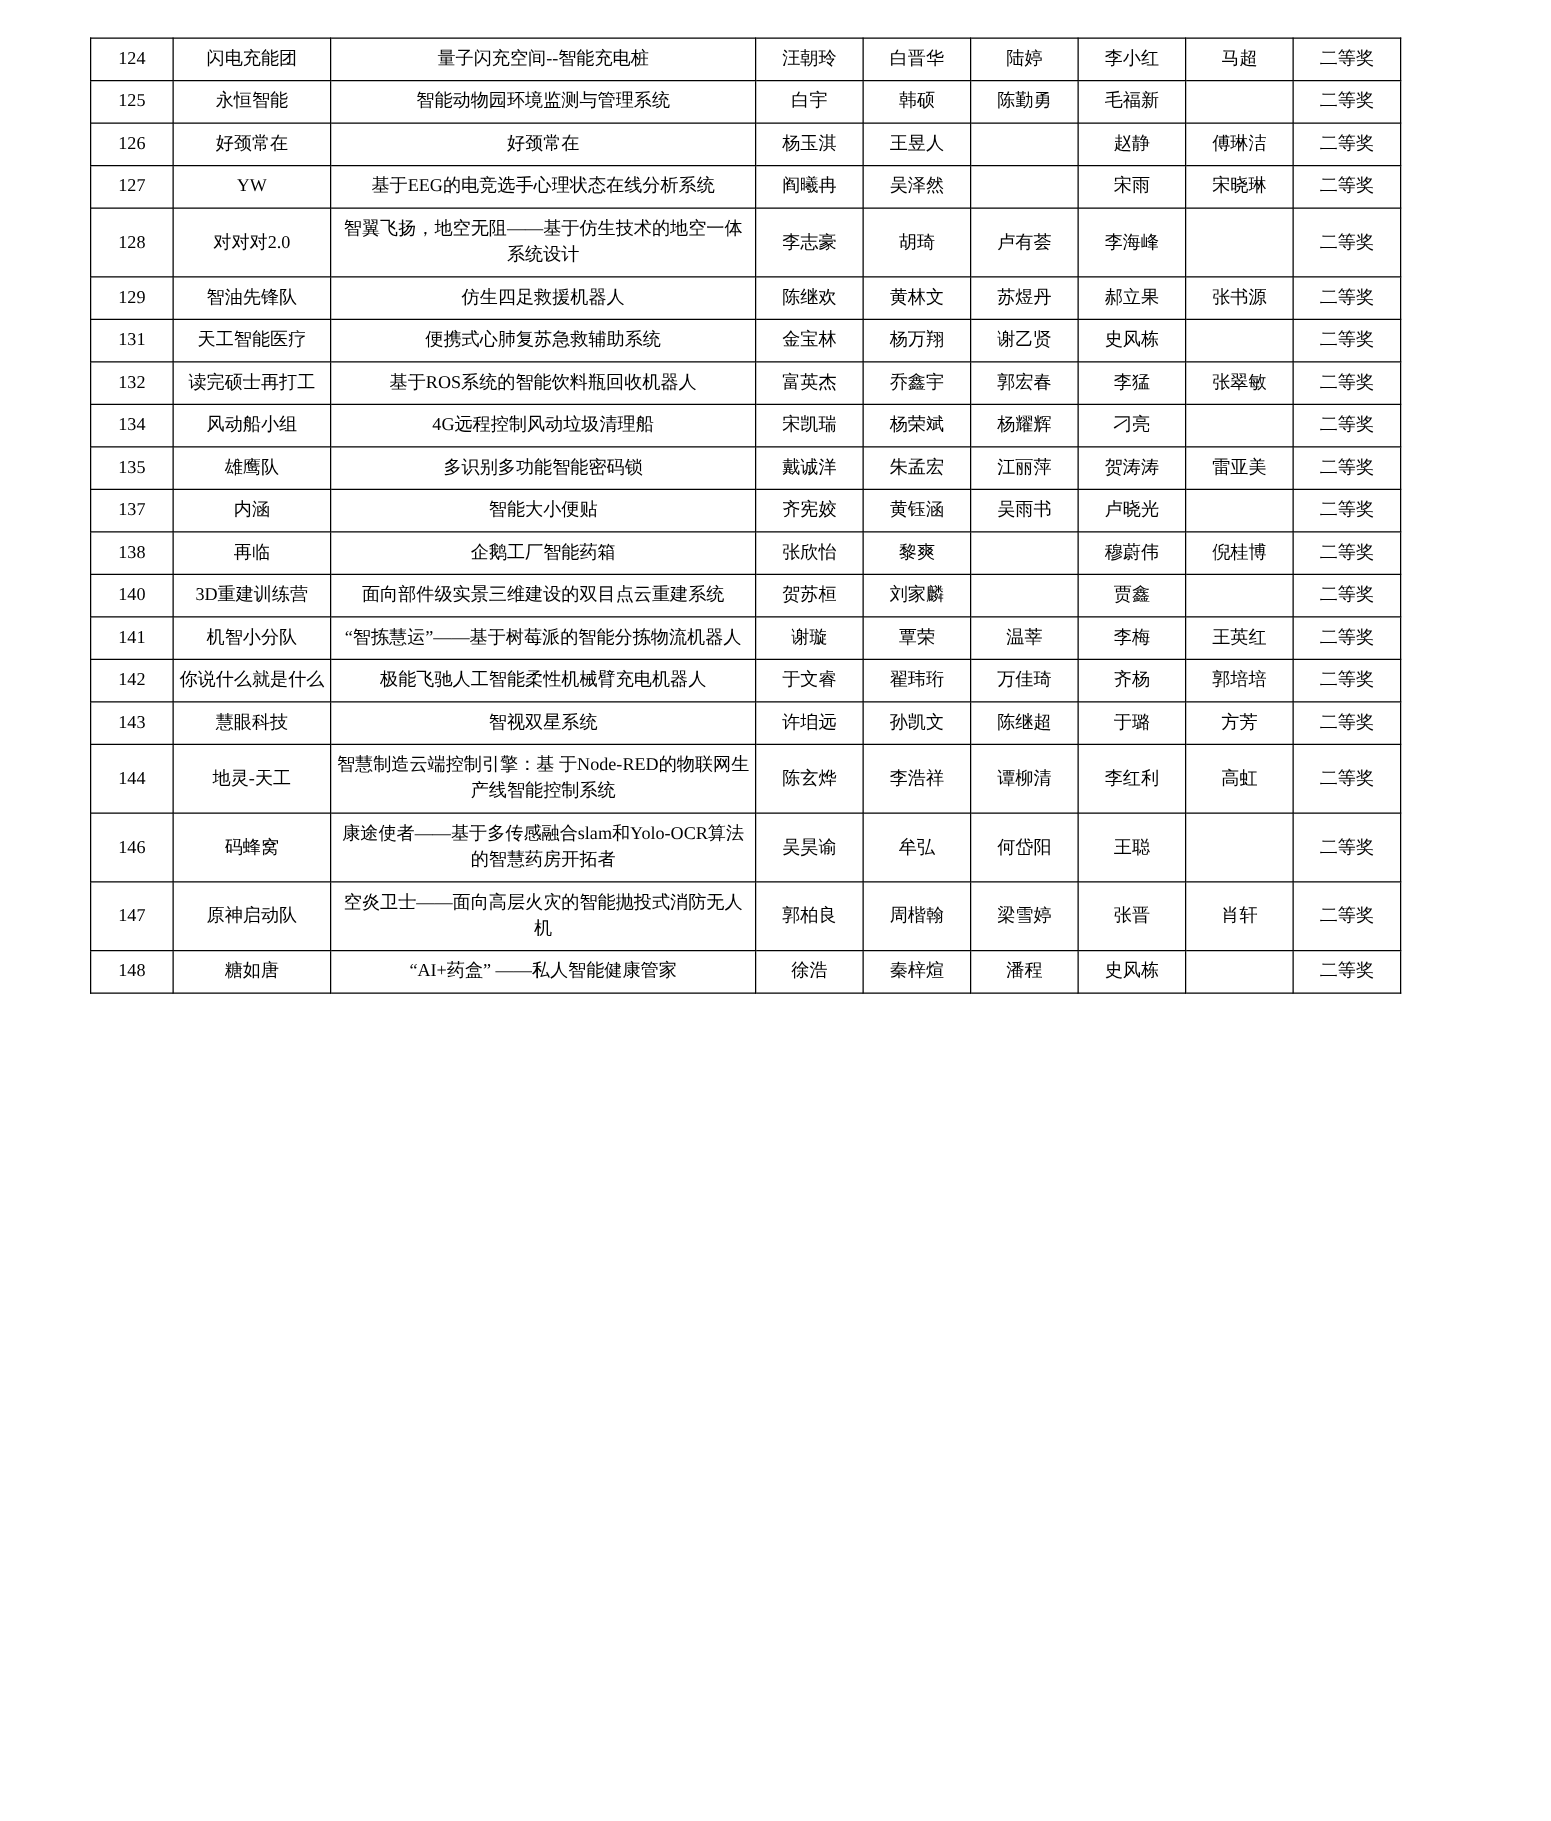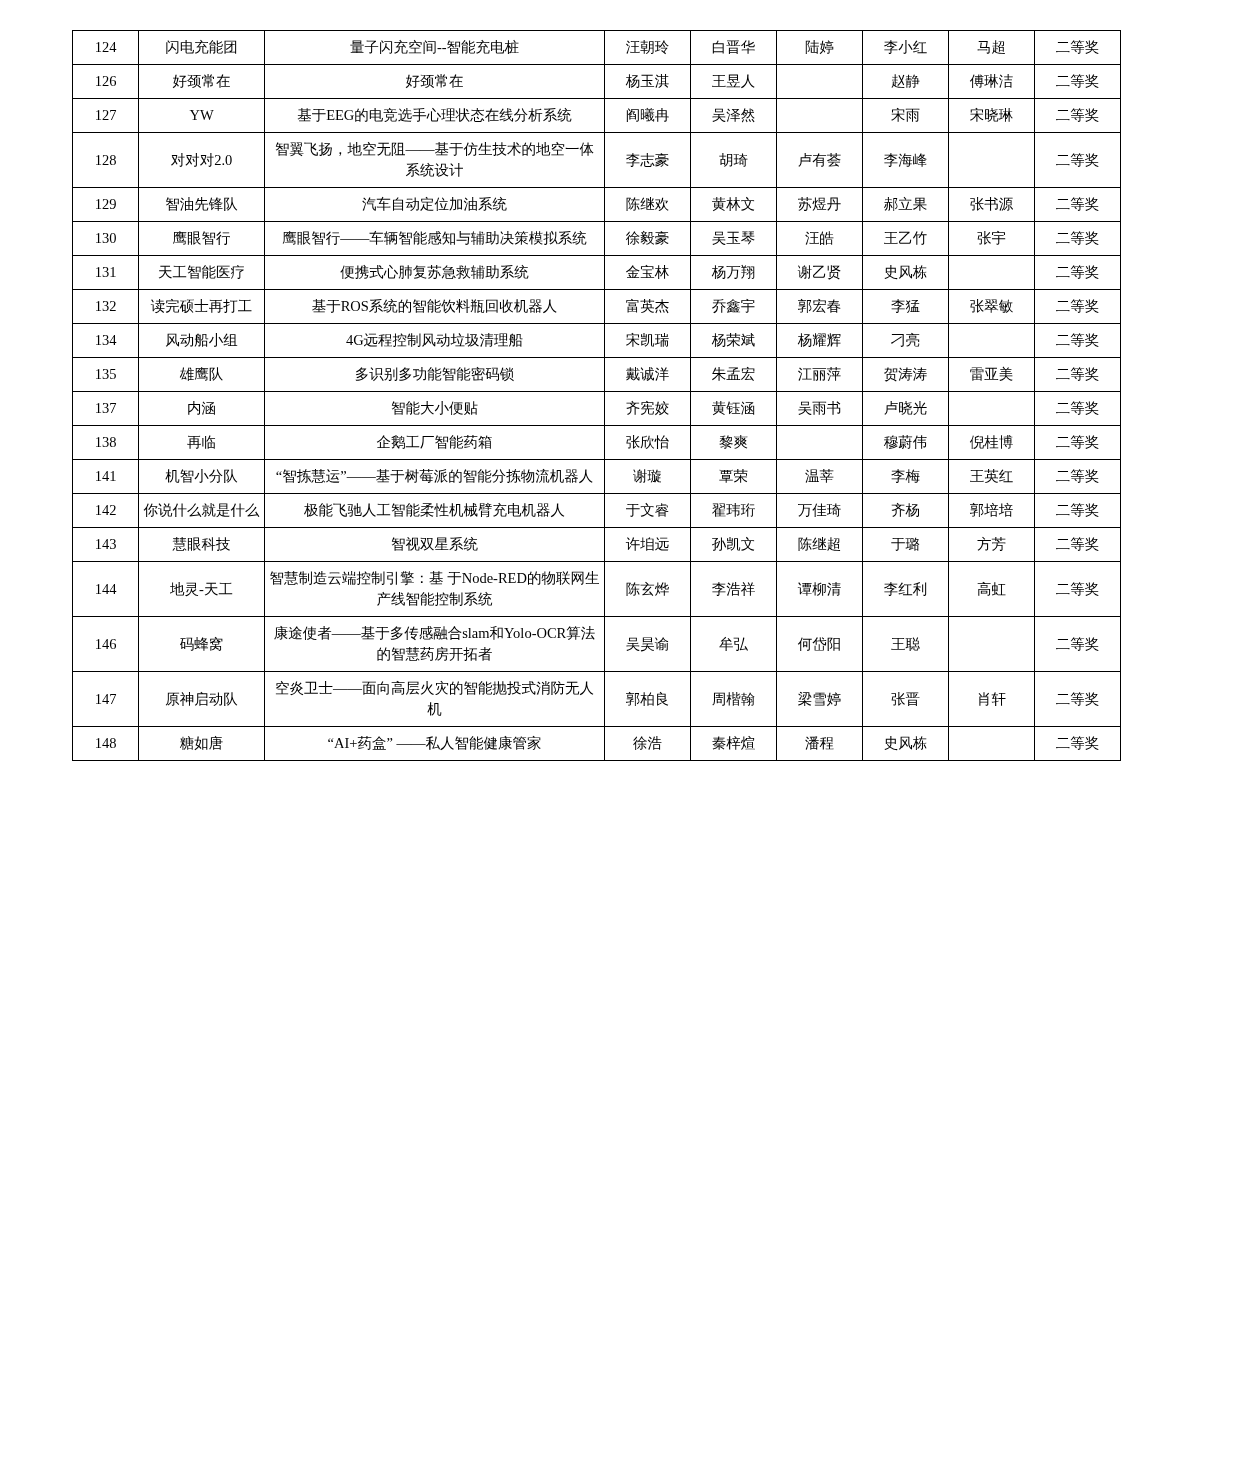--- a/index.html
+++ b/index.html
@@ -74,20 +74,31 @@
           <td class="team">闪电充能团</td>
           <td class="title">量子闪充空间--智能充电桩</td>
           <td class="member">汪朝玲</td>
           <td class="member">白晋华</td>
           <td class="member">陆婷</td>
           <td class="member">李小红</td>
           <td class="member">马超</td>
           <td class="award">二等奖</td>
         </tr>
         <tr>
+          <td class="no">125</td>
+          <td class="team">永恒智能</td>
+          <td class="title">智能动物园环境监测与管理系统</td>
+          <td class="member">白宇</td>
+          <td class="member">韩硕</td>
+          <td class="member">陈勤勇</td>
+          <td class="member">毛福新</td>
+          <td class="member"></td>
+          <td class="award">二等奖</td>
+        </tr>
+        <tr>
           <td class="no">126</td>
           <td class="team">好颈常在</td>
           <td class="title">好颈常在</td>
           <td class="member">杨玉淇</td>
           <td class="member">王昱人</td>
           <td class="member"></td>
           <td class="member">赵静</td>
           <td class="member">傅琳洁</td>
           <td class="award">二等奖</td>
         </tr>
@@ -109,37 +120,26 @@
           <td class="member">李志豪</td>
           <td class="member">胡琦</td>
           <td class="member">卢有荟</td>
           <td class="member">李海峰</td>
           <td class="member"></td>
           <td class="award">二等奖</td>
         </tr>
         <tr>
           <td class="no">129</td>
           <td class="team">智油先锋队</td>
-          <td class="title">汽车自动定位加油系统</td>
+          <td class="title">仿生四足救援机器人</td>
           <td class="member">陈继欢</td>
           <td class="member">黄林文</td>
           <td class="member">苏煜丹</td>
           <td class="member">郝立果</td>
           <td class="member">张书源</td>
-          <td class="award">二等奖</td>
-        </tr>
-        <tr>
-          <td class="no">130</td>
-          <td class="team">鹰眼智行</td>
-          <td class="title">鹰眼智行——车辆智能感知与辅助决策模拟系统</td>
-          <td class="member">徐毅豪</td>
-          <td class="member">吴玉琴</td>
-          <td class="member">汪皓</td>
-          <td class="member">王乙竹</td>
-          <td class="member">张宇</td>
           <td class="award">二等奖</td>
         </tr>
         <tr>
           <td class="no">131</td>
           <td class="team">天工智能医疗</td>
           <td class="title">便携式心肺复苏急救辅助系统</td>
           <td class="member">金宝林</td>
           <td class="member">杨万翔</td>
           <td class="member">谢乙贤</td>
           <td class="member">史风栋</td>
@@ -195,20 +195,31 @@
           <td class="team">再临</td>
           <td class="title">企鹅工厂智能药箱</td>
           <td class="member">张欣怡</td>
           <td class="member">黎爽</td>
           <td class="member"></td>
           <td class="member">穆蔚伟</td>
           <td class="member">倪桂博</td>
           <td class="award">二等奖</td>
         </tr>
         <tr>
+          <td class="no">140</td>
+          <td class="team">3D重建训练营</td>
+          <td class="title">面向部件级实景三维建设的双目点云重建系统</td>
+          <td class="member">贺苏桓</td>
+          <td class="member">刘家麟</td>
+          <td class="member"></td>
+          <td class="member">贾鑫</td>
+          <td class="member"></td>
+          <td class="award">二等奖</td>
+        </tr>
+        <tr>
           <td class="no">141</td>
           <td class="team">机智小分队</td>
           <td class="title">“智拣慧运”——基于树莓派的智能分拣物流机器人</td>
           <td class="member">谢璇</td>
           <td class="member">覃荣</td>
           <td class="member">温莘</td>
           <td class="member">李梅</td>
           <td class="member">王英红</td>
           <td class="award">二等奖</td>
         </tr>

